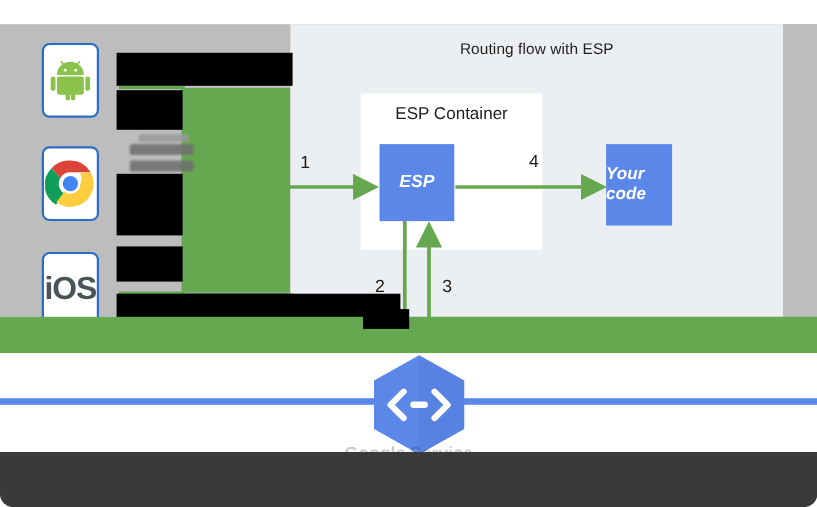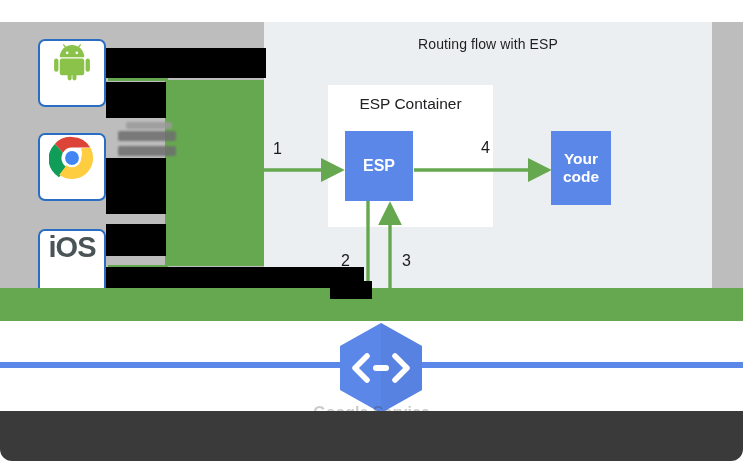--- a/index.html
+++ b/index.html
@@ -33,22 +33,23 @@
   #esp-card{left:296px;top:85px;width:165px;height:142px;margin-left:32px;}
   #your-card{left:508px;top:85px;width:165px;height:142px;}
   .card-title{
     position:absolute;left:0;top:10px;width:100%;text-align:center;
     font-size:15.5px;color:#202124;
   }
 
   
   .bluebox{
     position:absolute;background:#5b87e8;color:#ffffff;font-weight:bold;
-    display:flex;align-items:center;justify-content:center;text-align:center;
+    display:flex;align-items:center;justify-content:center;text-align:left;
     line-height:1.18;
+    font-style:italic;
   }
   #esp-box{left:345px;top:131px;width:68px;height:70px;font-size:16px;}
   #your-box{left:551px;top:131px;width:60px;height:74px;font-size:15.5px;}
 
   
   .arrow-svg{position:absolute;left:0;top:0;width:743px;height:461px;pointer-events:none;}
   .arrow-num{
     position:absolute;font-size:16px;color:#1a1a1a;
   }
   #num1{left:273px;top:140px;}
@@ -56,23 +57,23 @@
   #num3{left:402px;top:252px;}
   #num4{left:481px;top:139px;}
 
   
   .green-block{position:absolute;left:165px;top:80px;width:99px;height:186px;background:#66a84f;}
   
   .green-band{position:absolute;left:0;top:288px;width:743px;height:33px;background:#66a84f;}
 
   
   .tile{
-    position:absolute;width:68px;height:68px;background:#ffffff;
+    position:absolute;width:52px;height:68px;background:#ffffff;
     border:2px solid #2a6ec4;border-radius:7px;box-sizing:border-box;
-    display:flex;justify-content:center;overflow:hidden;
+    display:flex;align-items:center;justify-content:center;overflow:hidden;
   }
   #tile-android{left:38px;top:39px;}
   #tile-chrome{left:38px;top:133px;}
   #tile-ios{left:38px;top:229px;}
   .ios-text{font-size:29px;font-weight:bold;color:#4a5457;letter-spacing:-1px;}
 
   
   .stub{position:absolute;height:3px;background:#66a84f;}
   #stub-a{left:108px;top:78px;width:60px;}
   #stub-c{left:108px;top:166px;width:60px;}

